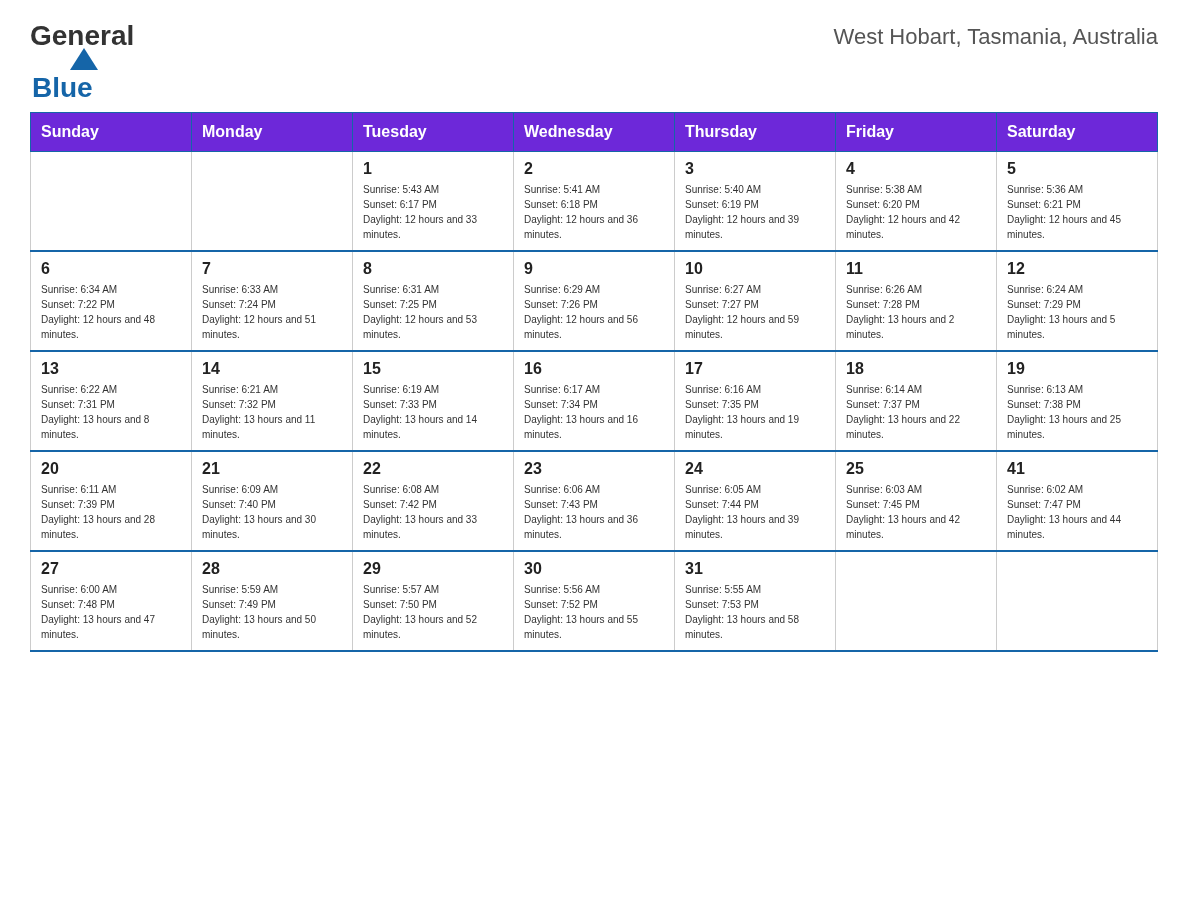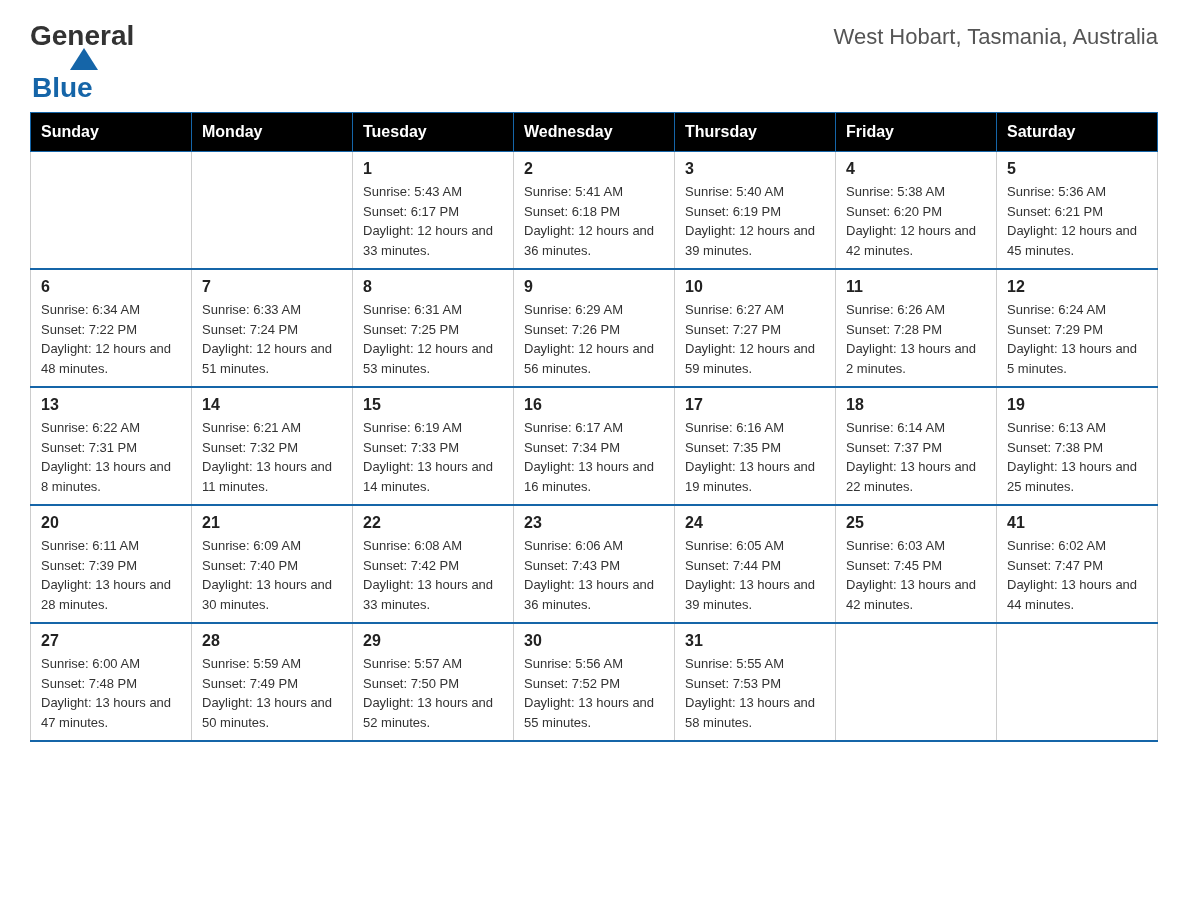--- a/index.html
+++ b/index.html
@@ -47,21 +47,21 @@
       font-size: 22px;
       color: #555;
       margin-top: 4px;
     }
     table {
       width: 100%;
       border-collapse: collapse;
       margin-top: 10px;
     }
     thead th {
-      background-color: #000000;
+      background-color: #6d28d9;
       color: #fff;
       font-size: 16px;
       font-weight: bold;
       padding: 10px 10px;
       text-align: left;
       border: 1px solid #1565a8;
     }
     tbody td {
       vertical-align: top;
       padding: 8px 10px;
@@ -74,21 +74,21 @@
       border-bottom: 2px solid #1565a8;
     }
     .day-num {
       font-size: 16px;
       font-weight: bold;
       color: #222;
       display: block;
       margin-bottom: 4px;
     }
     .day-info {
-      font-size: 13px;
+      font-size: 10px;
       color: #333;
       line-height: 1.5;
     }
     .empty-cell {
       background: #fff;
     }
     .logo-wrapper {
       display: flex;
       flex-direction: column;
       align-items: flex-start;

